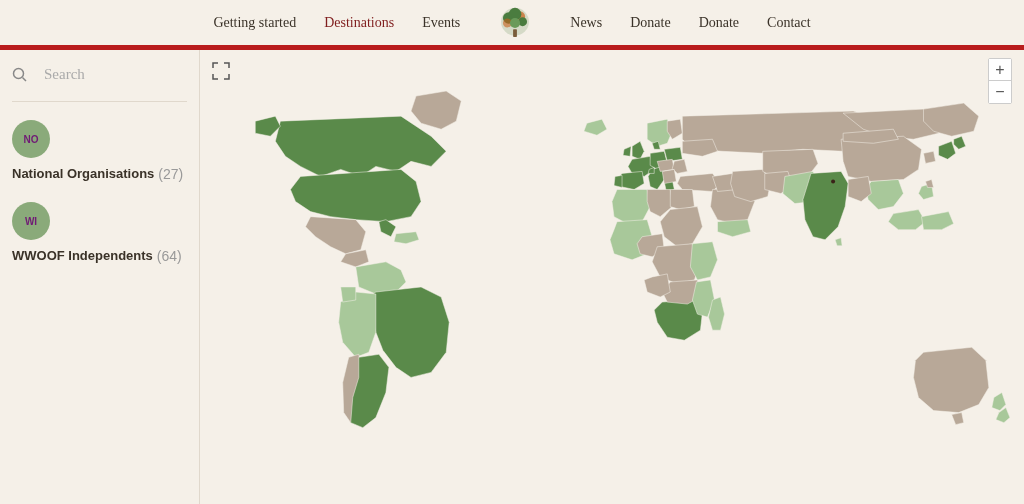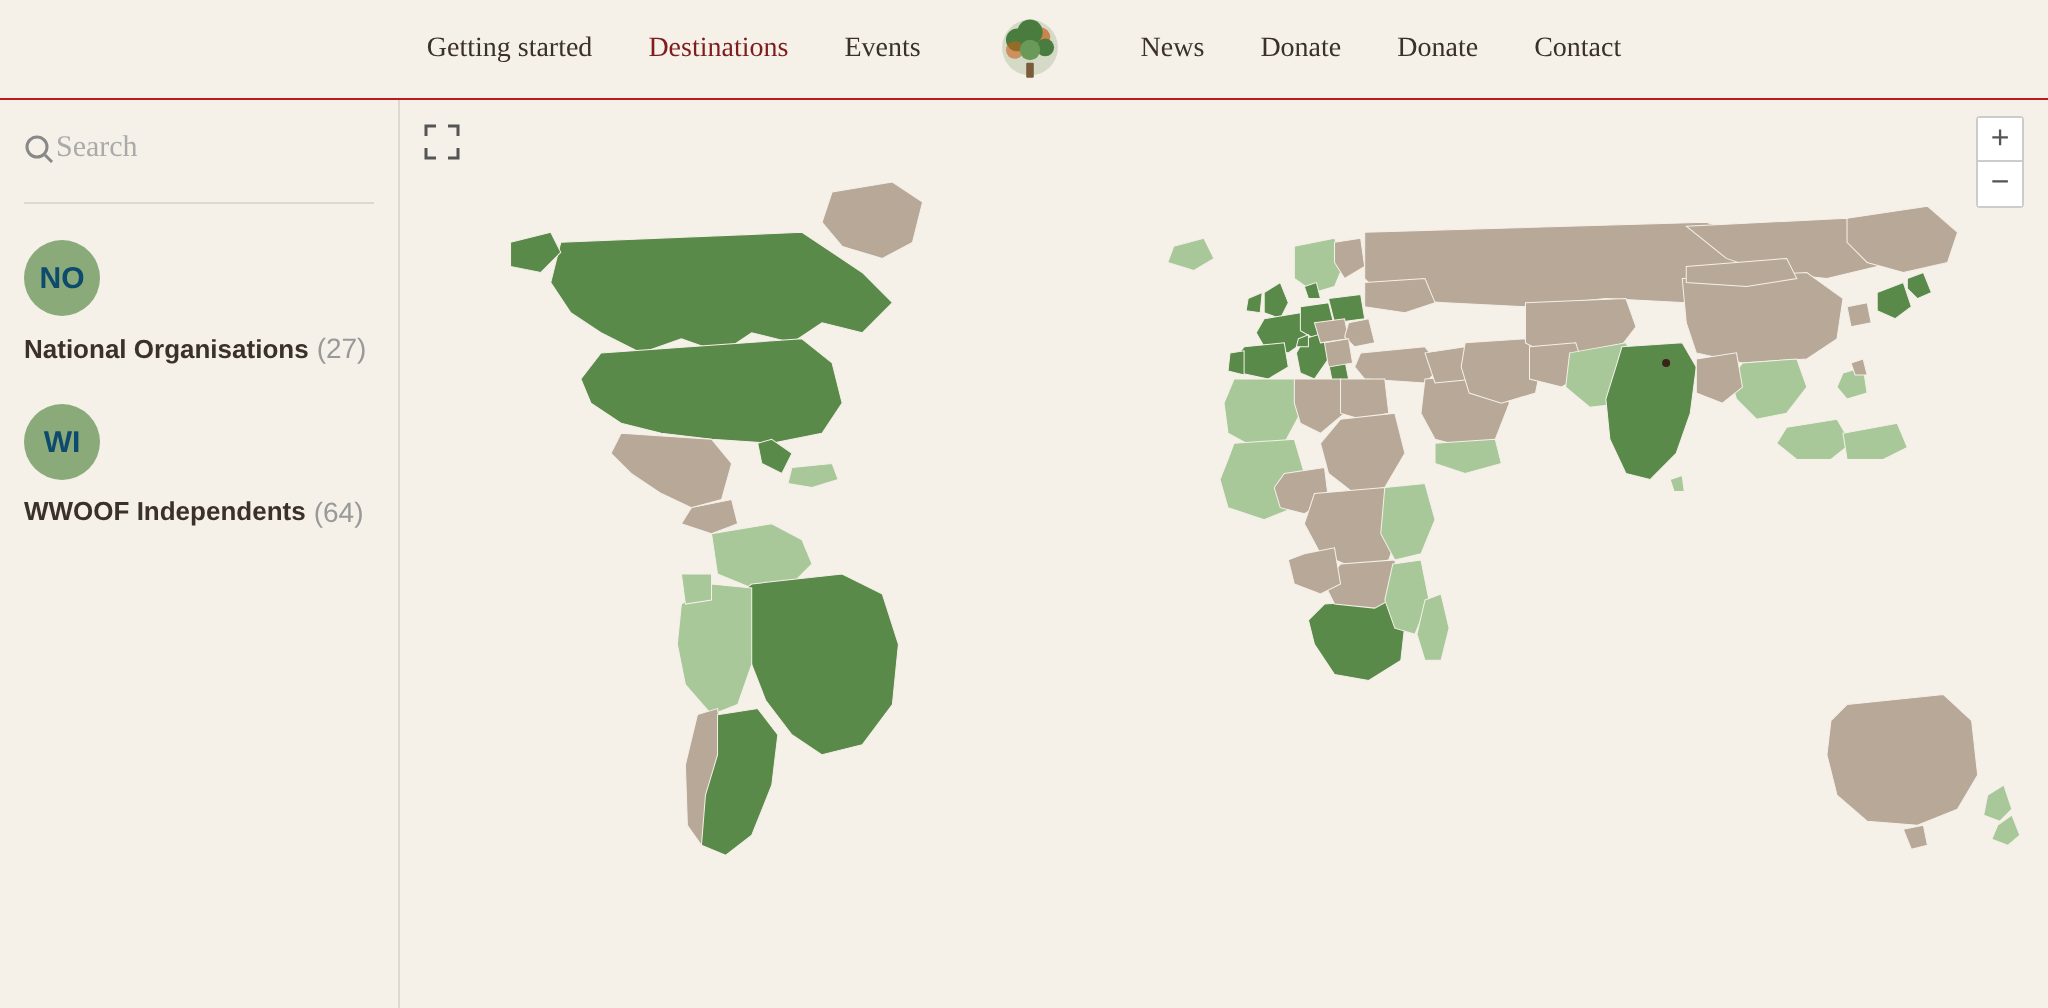--- a/index.html
+++ b/index.html
@@ -8,21 +8,21 @@
       font-family: Georgia, 'Times New Roman', serif;
       width: 1024px;
       height: 504px;
       overflow: hidden;
       position: relative;
     }
 
     
     #header {
       background: #f5f0e8;
-      border-bottom: 1px solid #b91c1c;
+      border-bottom: 5px solid #b91c1c;
       display: flex;
       align-items: center;
       justify-content: center;
       height: 50px;
       position: relative;
       z-index: 10;
     }
     #header nav {
       display: flex;
       align-items: center;
@@ -57,21 +57,21 @@
       background: #f5f0e8;
       border-right: 1px solid #e0d8cc;
       padding: 16px 12px;
       display: flex;
       flex-direction: column;
       gap: 0;
     }
     #search-area {
       display: flex;
       align-items: center;
-      gap: 0;
+      gap: 16px;
       padding-bottom: 18px;
       border-bottom: 1px solid #e0d8cc;
       margin-bottom: 18px;
     }
     .search-icon-svg {
       width: 16px;
       height: 16px;
       color: #888;
     }
     #search-text {
@@ -84,25 +84,25 @@
       display: flex;
       flex-direction: column;
       gap: 4px;
       margin-bottom: 20px;
     }
     .category-badge {
       width: 38px;
       height: 38px;
       border-radius: 50%;
       background: #8aaa7a;
-      color: #0c4a6e;
+      color: #701a75;
       display: flex;
       align-items: center;
       justify-content: center;
-      font-size: 15px;
+      font-size: 10px;
       font-weight: bold;
       font-family: Arial, sans-serif;
       margin-bottom: 4px;
       text-align: center;
     }
     .category-label {
       font-size: 13px;
       color: #3a3228;
       font-weight: bold;
       font-family: Arial, sans-serif;
@@ -202,21 +202,21 @@
     <div id="search-area">
       <svg class="search-icon-svg" viewBox="0 0 16 16" fill="none" stroke="#888" stroke-width="1.5">
         <circle cx="6.5" cy="6.5" r="5"></circle>
         <line x1="10.5" y1="10.5" x2="14" y2="14"></line>
       </svg>
       <span id="search-text">Search</span>
     </div>
 
     <div class="category-item">
       <div class="category-badge">NO</div>
-      <div style="display:flex; align-items:center; gap:4px;">
+      <div style="display:flex; align-items:flex-start; gap:4px;">
         <span class="category-label">National Organisations</span>
         <span class="category-count">(27)</span>
       </div>
     </div>
 
     <div class="category-item">
       <div class="category-badge">WI</div>
       <div style="display:flex; align-items:flex-start; gap:4px;">
         <span class="category-label">WWOOF Independents</span>
         <span class="category-count">(64)</span>

